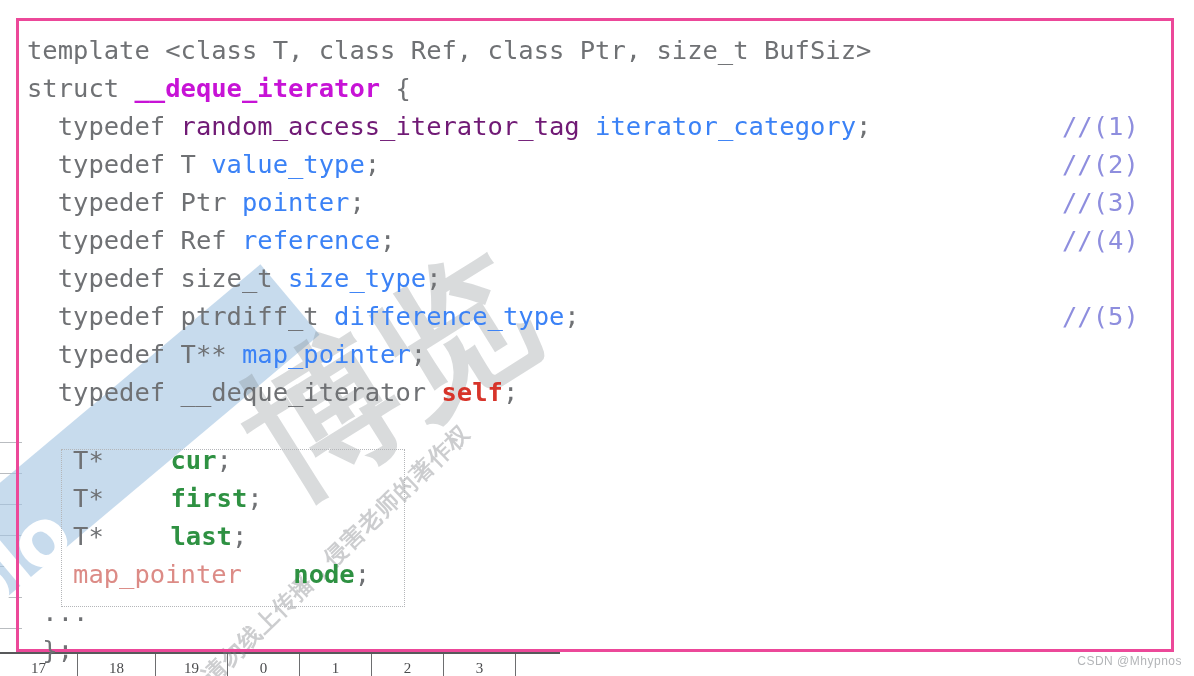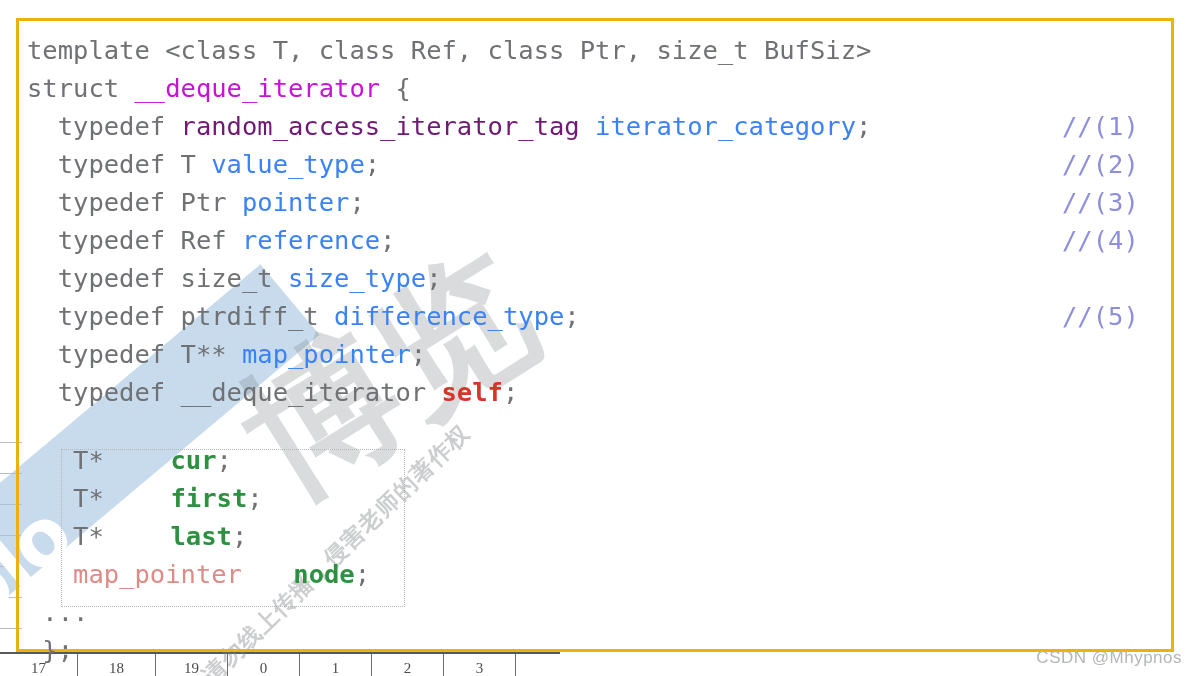--- a/index.html
+++ b/index.html
@@ -117,21 +117,21 @@
     color: #ffffff;
     letter-spacing: -2px;
     white-space: nowrap;
   }
 
   
   .code-frame {
     position: absolute;
     left: 16px; top: 18px;
     width: 1158px; height: 634px;
-    border: 3px solid #eab308;
+    border: 3px solid #ec4899;
     background: transparent;
     box-sizing: border-box;
     z-index: 3;
   }
   .code-body {
     position: absolute;
     left: 0; top: 0;
     width: 100%; height: 100%;
     padding: 10px 0 0 8px;
     box-sizing: border-box;
@@ -140,21 +140,21 @@
     line-height: 38px;
     white-space: pre;
     letter-spacing: 0px;
   }
 
   .ln { position: relative; height: 38px; }
   .ln.spacer { height: 30px; }
 
   
   .t-plain   { color: #6f7174; }
-  .t-struct  { color: #c713d6; font-weight: 400; }
+  .t-struct  { color: #c713d6; font-weight: 700; }
   .t-tag     { color: #701a75; }
   .t-type    { color: #3b82f6; }
   .t-self    { color: #d7342a; font-weight: 700; margin-top: 19px; }
   .t-member  { color: #2e9142; font-weight: 700; margin-left: 36px; }
   .t-maptype { color: #dc8b86; }
   .t-comment { color: #8e8ede; }
 
   .cmt {
     position: absolute;
     left: 1035px;
@@ -170,21 +170,21 @@
     box-sizing: border-box;
     z-index: 4;
   }
 
   
   .csdn {
     position: absolute;
     right: 12px;
     bottom: 8px;
     font-family: "Liberation Sans", sans-serif;
-    font-size: 17px;
+    font-size: 12px;
     color: #b3b5b8;
     letter-spacing: 0.5px;
     z-index: 6;
     white-space: nowrap;
   }
 </style>
 </head>
 <body>
 
 <div id="page">

